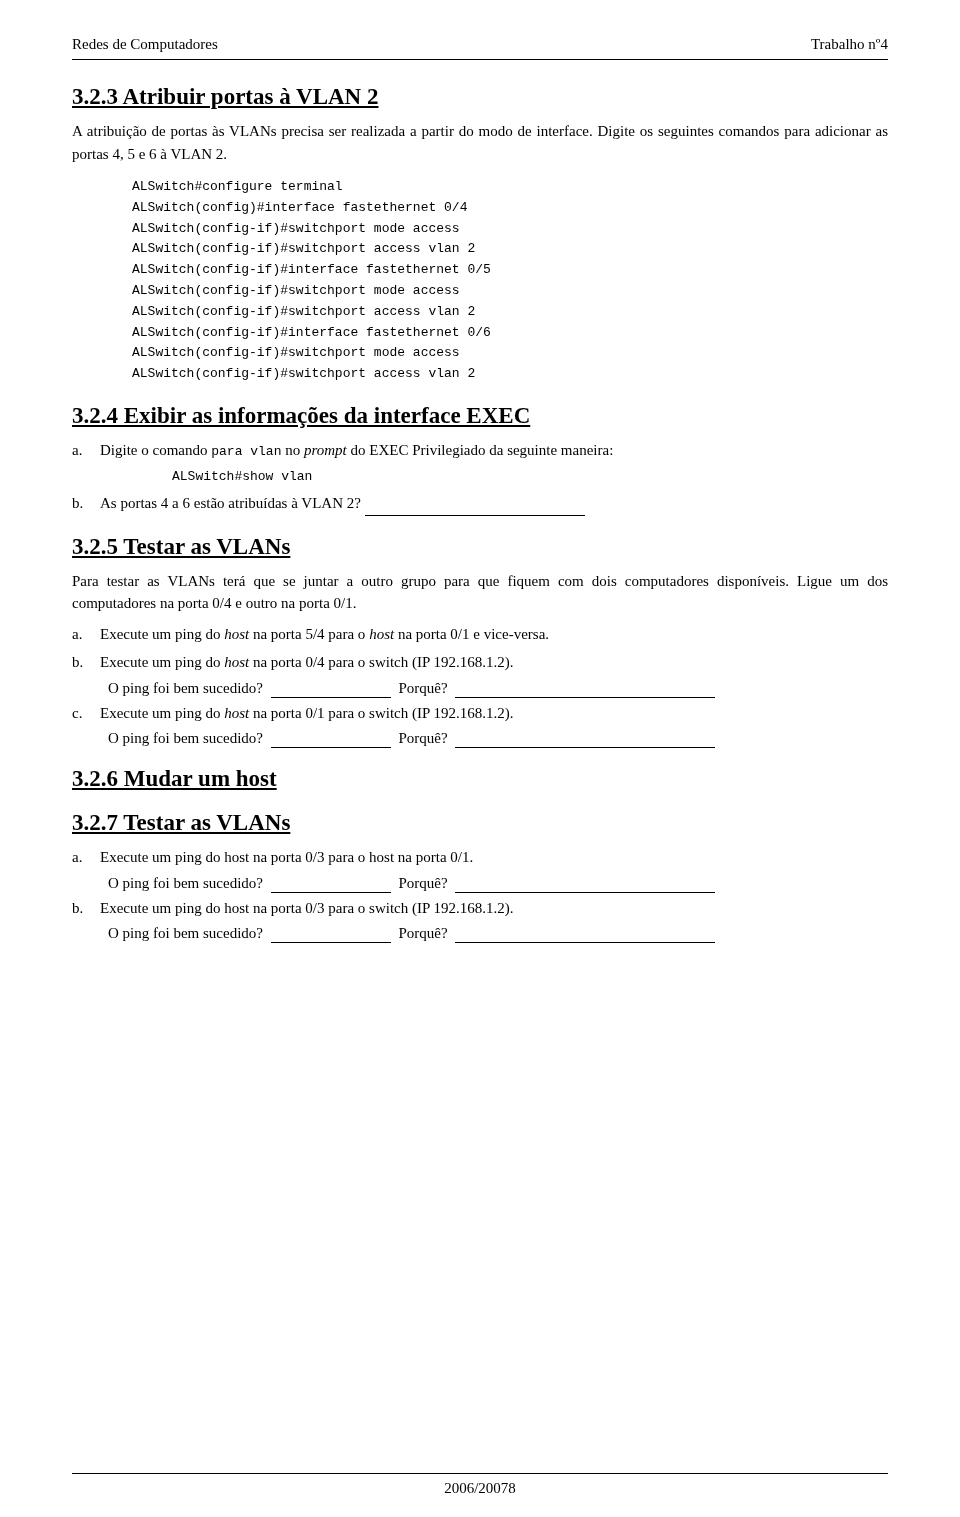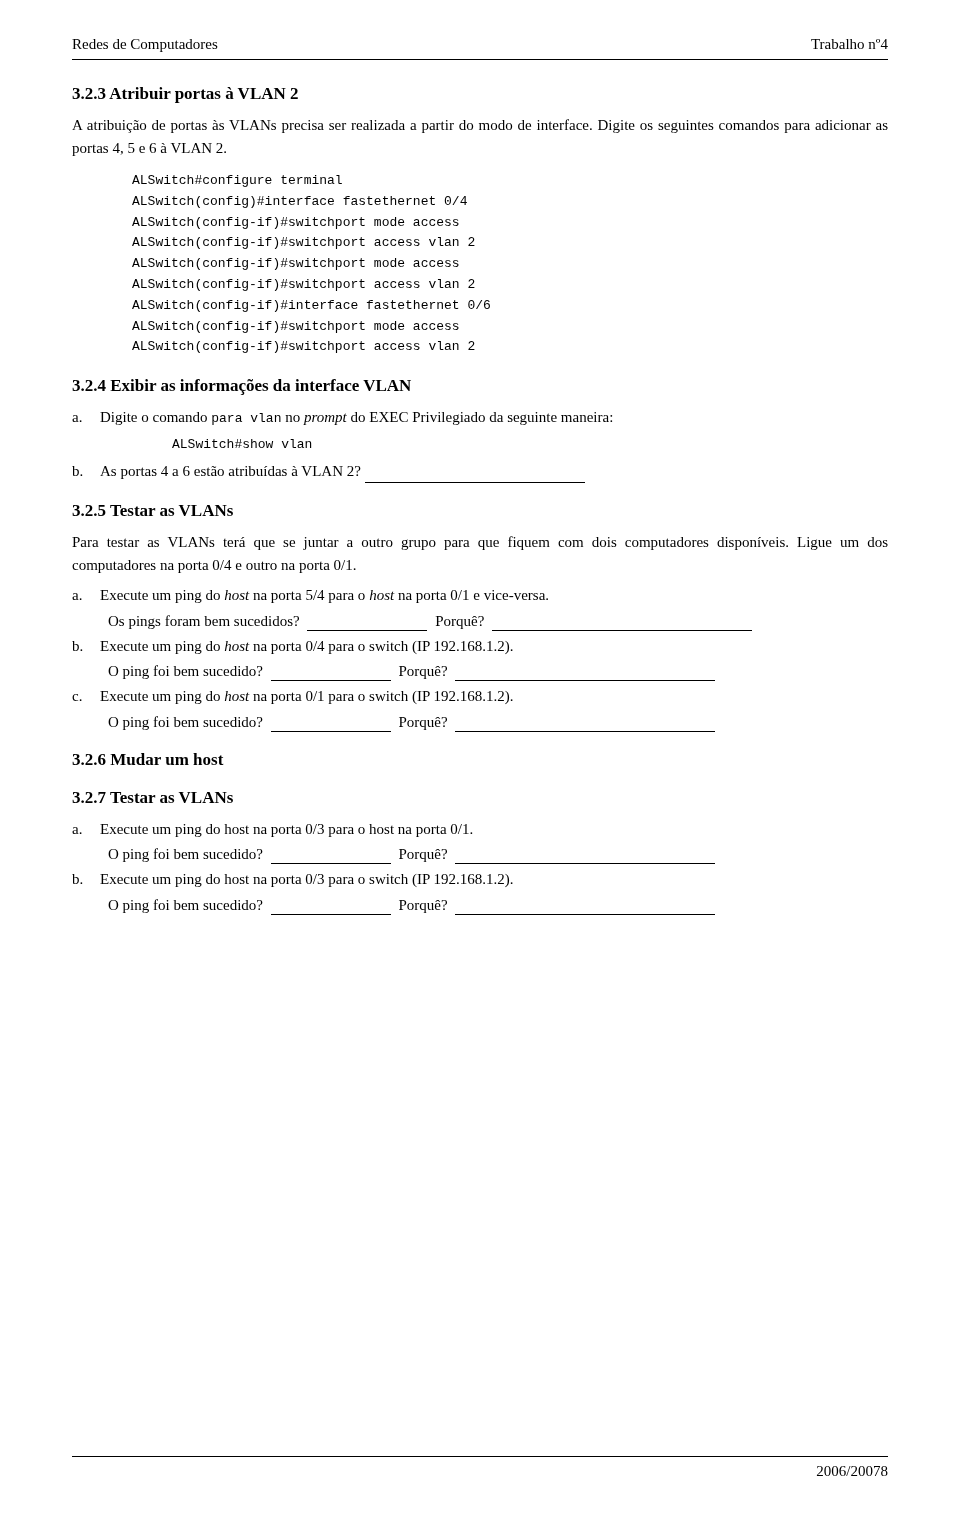--- a/index.html
+++ b/index.html
@@ -29,35 +29,36 @@
       display: flex;
       justify-content: space-between;
       align-items: flex-end;
       border-bottom: 1px solid #000;
       padding-bottom: 6px;
       margin-bottom: 24px;
     }
 
     .footer {
       display: flex;
-      justify-content: flex-end;
+      justify-content: center;
       align-items: center;
       border-top: 1px solid #000;
       padding-top: 6px;
       position: absolute;
-      bottom: 37px;
+      bottom: 20px;
       left: 72px;
       right: 72px;
     }
 
     h2 {
-      font-size: 17px;
+      font-size: 23px;
       font-weight: bold;
       margin-bottom: 10px;
       margin-top: 18px;
+      text-decoration: underline;
     }
 
     p {
       margin-bottom: 8px;
       line-height: 1.5;
       text-align: justify;
     }
 
     .code-block {
       font-family: "Courier New", Courier, monospace;
@@ -134,30 +135,31 @@
   </div>
 
   <div class="section">
     <h2>3.2.3 Atribuir portas à VLAN 2</h2>
     <p>A atribuição de portas às VLANs precisa ser realizada a partir do modo de interface. Digite os seguintes comandos para adicionar as portas 4, 5 e 6 à VLAN 2.</p>
     <div class="code-block">
       <div><span class="code-inline">ALSwitch#configure terminal</span></div>
       <div><span class="code-inline">ALSwitch(config)#interface fastethernet 0/4</span></div>
       <div><span class="code-inline">ALSwitch(config-if)#switchport mode access</span></div>
       <div><span class="code-inline">ALSwitch(config-if)#switchport access vlan 2</span></div>
+      <div><span class="code-inline">ALSwitch(config-if)#interface fastethernet 0/5</span></div>
       <div><span class="code-inline">ALSwitch(config-if)#switchport mode access</span></div>
       <div><span class="code-inline">ALSwitch(config-if)#switchport access vlan 2</span></div>
       <div><span class="code-inline">ALSwitch(config-if)#interface fastethernet 0/6</span></div>
       <div><span class="code-inline">ALSwitch(config-if)#switchport mode access</span></div>
       <div><span class="code-inline">ALSwitch(config-if)#switchport access vlan 2</span></div>
     </div>
   </div>
 
   <div class="section">
-    <h2>3.2.4 Exibir as informações da interface VLAN</h2>
+    <h2>3.2.4 Exibir as informações da interface EXEC</h2>
 
     <div class="list-item">
       <span class="list-label">a.</span>
       <span class="list-content">
         <span>Digite o comando </span><span class="code-inline">para vlan</span><span> no </span><em>prompt</em><span> do EXEC Privilegiado da seguinte maneira:</span>
       </span>
     </div>
 
     <div class="prompt-line">
       <span class="code-inline">ALSwitch#show vlan</span>
@@ -174,26 +176,20 @@
 
   <div class="section">
     <h2>3.2.5 Testar as VLANs</h2>
     <p>Para testar as VLANs terá que se juntar a outro grupo para que fiquem com dois computadores disponíveis. Ligue um dos computadores na porta 0/4 e outro na porta 0/1.</p>
 
     <div class="list-item">
       <span class="list-label">a.</span>
       <span class="list-content">
         <span>Execute um ping do </span><em>host</em><span> na porta 5/4 para o </span><em>host</em><span> na porta 0/1 e vice-versa.</span>
       </span>
-    </div>
-    <div class="indent" style="margin-top:4px; margin-bottom:4px;">
-      <span>Os pings foram bem sucedidos?</span>
-      <span class="answer-line">&nbsp;</span>
-      <span>Porquê?</span>
-      <span class="answer-line-long">&nbsp;</span>
     </div>
 
     <div class="list-item">
       <span class="list-label">b.</span>
       <span class="list-content">
         <span>Execute um ping do </span><em>host</em><span> na porta 0/4 para o switch (IP 192.168.1.2).</span>
       </span>
     </div>
     <div class="indent" style="margin-top:4px; margin-bottom:4px;">
       <span>O ping foi bem sucedido?</span>

